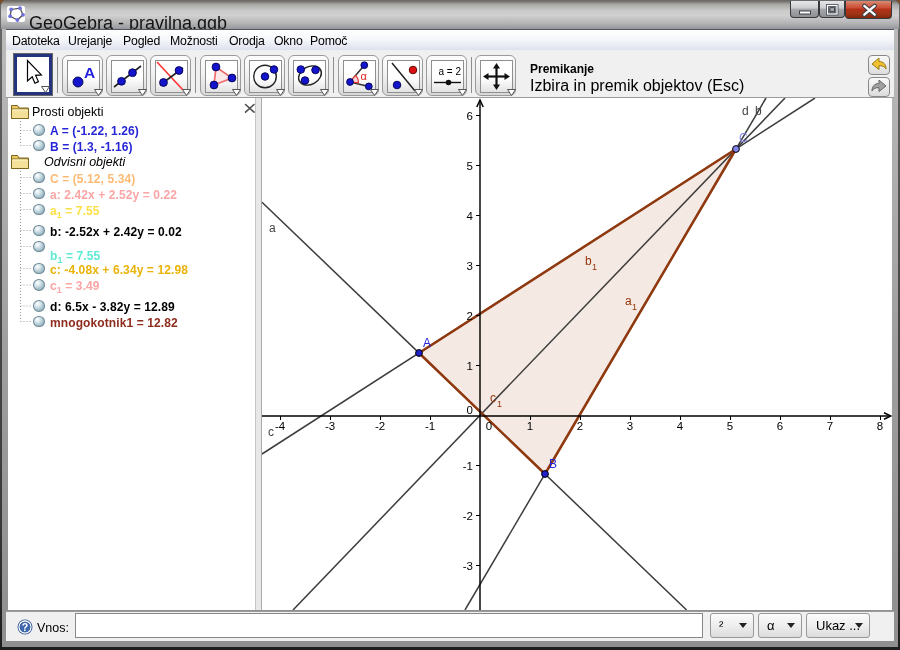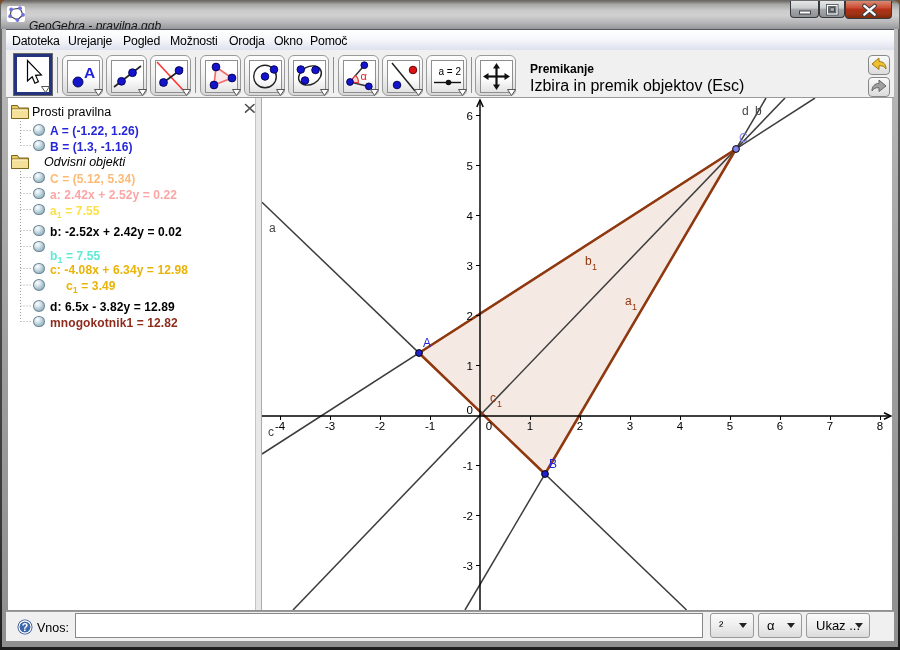--- a/index.html
+++ b/index.html
@@ -2,21 +2,21 @@
 <html><head>
 <meta charset="utf-8">
 <style>
 html,body{margin:0;padding:0;}
 body{width:900px;height:650px;position:relative;overflow:hidden;background:#7a4a22;font-family:"Liberation Sans",sans-serif;}
 .abs{position:absolute;}
 #frame{left:0;top:0;width:900px;height:650px;background:linear-gradient(180deg,#6a6a6a 0%,#4c4c4c 40%,#3a3a3a 80%,#1d1d1d 100%);border-radius:6px 6px 0 0;}
 #frameinner{left:2px;top:1px;width:896px;height:646px;background:linear-gradient(180deg,#bdbdbd 0%,#9e9e9e 55%,#8f8f8f 100%);border-radius:5px 5px 0 0;}
 #titlebar{left:1px;top:1px;width:898px;height:28px;border-radius:5px 5px 0 0;background:linear-gradient(180deg,#716c64 0%,#a7a7a5 12%,#cbcbcb 35%,#d0d0d0 52%,#b5b5b7 78%,#96979b 100%);}
 #titleicon{left:7px;top:6px;width:18px;height:16px;background:#fff;border-radius:2px;}
-#titletext{left:29px;top:19px;font-size:12px;color:#141414;font-style:italic;}
+#titletext{left:29px;top:13px;font-size:18px;color:#141414;}
 .capbtn{top:1px;height:17px;border:1px solid #35383c;border-top:none;border-radius:0 0 4px 4px;box-sizing:border-box;}
 #btnmin{left:790px;width:29px;background:linear-gradient(180deg,#e6e7e8 0%,#cbccce 45%,#a7a8ab 50%,#8e9094 100%);}
 #btnmax{left:819px;width:26px;background:linear-gradient(180deg,#e6e7e8 0%,#cbccce 45%,#a7a8ab 50%,#8e9094 100%);}
 #btnclose{left:845px;width:47px;height:18px;background:linear-gradient(180deg,#d98a72 0%,#cc4f36 38%,#b33118 50%,#9c3314 78%,#802708 100%);}
 #menubar{left:6px;top:29px;width:888px;height:21px;background:linear-gradient(180deg,#ffffff 0%,#f7f8fb 45%,#dde1ee 100%);border-top:1px solid #51555e;box-sizing:border-box;}
 .menuitem{top:34px;font-size:12.3px;color:#000;letter-spacing:-0.2px;}
 #toolbar{left:6px;top:50px;width:888px;height:47px;background:#f0f0f0;}
 .tbtn{top:55px;width:41px;height:41px;box-sizing:border-box;border:1px solid #9a9a9a;border-radius:6px;background:linear-gradient(180deg,#fdfdfd 0%,#f2f2f2 45%,#d8d8d8 100%);}
 .tinner{position:absolute;left:4px;top:4px;width:31px;height:31px;border:1px solid #8f8f8f;background:linear-gradient(180deg,#ffffff 55%,#e2e2e2 100%);}
 .tsep{top:57px;width:1px;height:36px;background:#8f8f8f;}
@@ -243,40 +243,40 @@
       <path d="M0.5 5 l17 0 l0 9.5 l-17 0 Z" fill="#f4e098" stroke="#7c651d" stroke-width="1"></path>
       <path d="M1.5 6 l15 0" stroke="#fdf3c9" stroke-width="1.2" fill="none"></path>
     </g>
     <g transform="translate(3,56)">
       <path d="M0.5 1.5 l6 0 l1.5 2.5 l9.5 0 l0 10.5 l-17 0 Z" fill="#e9c961" stroke="#7c651d" stroke-width="1"></path>
       <path d="M0.5 5 l17 0 l0 9.5 l-17 0 Z" fill="#f4e098" stroke="#7c651d" stroke-width="1"></path>
       <path d="M1.5 6 l15 0" stroke="#fdf3c9" stroke-width="1.2" fill="none"></path>
     </g>
   </g>
 </svg>
-<div class="abs algfold" style="left:32px;top:105px;">Prosti pravilna</div>
+<div class="abs algfold" style="left:32px;top:105px;">Prosti objekti</div>
 <div class="abs marble" style="left:33px;top:124px;"></div>
 <div class="abs algrow" style="left:50px;top:124px;color:#2626d8;">A = (-1.22, 1.26)</div>
 <div class="abs marble" style="left:33px;top:139.5px;"></div>
 <div class="abs algrow" style="left:50px;top:139.5px;color:#2626d8;">B = (1.3, -1.16)</div>
 <div class="abs algfold" style="left:44px;top:155px;font-style:italic;">Odvisni objekti</div>
 <div class="abs marble" style="left:33px;top:171.5px;"></div>
 <div class="abs algrow" style="left:50px;top:171.5px;color:#fdba74;">C = (5.12, 5.34)</div>
 <div class="abs marble" style="left:33px;top:187.5px;"></div>
 <div class="abs algrow" style="left:50px;top:187.5px;color:#fca5a5;">a: 2.42x + 2.52y = 0.22</div>
 <div class="abs marble" style="left:33px;top:203.5px;"></div>
 <div class="abs algrow" style="left:50px;top:203.5px;color:#fde047;">a<sub>1</sub> = 7.55</div>
 <div class="abs marble" style="left:33px;top:224.5px;"></div>
 <div class="abs algrow" style="left:50px;top:224.5px;color:#000;">b: -2.52x + 2.42y = 0.02</div>
 <div class="abs marble" style="left:33px;top:240.5px;"></div>
 <div class="abs algrow" style="left:50px;top:249px;color:#5eead4;text-align:center;">b<sub>1</sub> = 7.55</div>
 <div class="abs marble" style="left:33px;top:262.5px;"></div>
 <div class="abs algrow" style="left:50px;top:262.5px;color:#eab308;">c: -4.08x + 6.34y = 12.98</div>
 <div class="abs marble" style="left:33px;top:279px;"></div>
-<div class="abs algrow" style="left:66px;top:279px;color:#eab308;">c<sub>1</sub> = 3.49</div>
+<div class="abs algrow" style="left:50px;top:279px;color:#fca5a5;">c<sub>1</sub> = 3.49</div>
 <div class="abs marble" style="left:33px;top:300px;"></div>
 <div class="abs algrow" style="left:50px;top:300px;color:#000;">d: 6.5x - 3.82y = 12.89</div>
 <div class="abs marble" style="left:33px;top:315.5px;"></div>
 <div class="abs algrow" style="left:50px;top:315.5px;color:#8e2c1e;">mnogokotnik1 = 12.82</div>
 
 <svg class="abs" style="left:262px;top:98px;" width="630" height="512" id="gsvg">
   <polygon points="157,255 283,376 474,51" fill="#f5e9e3"></polygon>
   <g stroke="#3c3c3c" stroke-width="1.5" fill="none">
     <line x1="0" y1="104.2" x2="424.6" y2="512"></line>
     <line x1="31" y1="512" x2="523" y2="0"></line>

